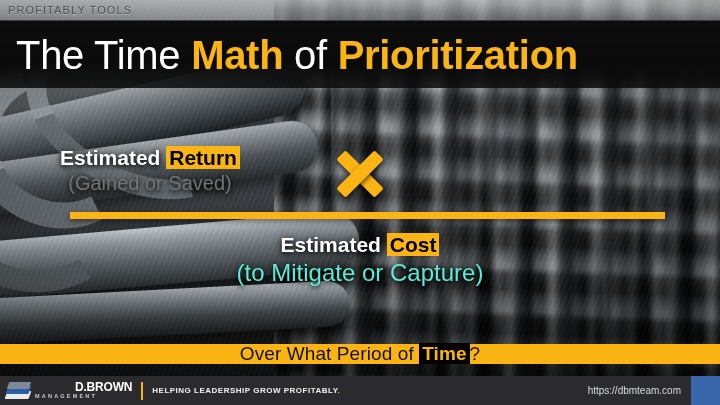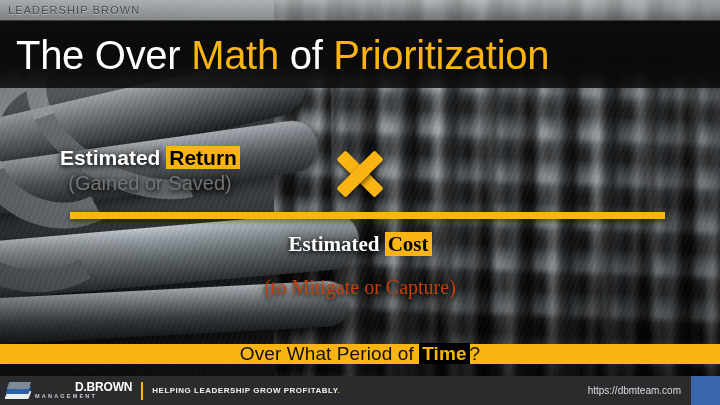--- a/index.html
+++ b/index.html
@@ -93,21 +93,21 @@
   .title-band{
     position:absolute;left:0;top:20px;width:720px;height:68px;
     background:linear-gradient(180deg,#0d0d0d 0%,#0a0a0a 60%,rgba(10,10,10,.85) 100%);
     border-top:1px solid rgba(255,255,255,.18);
     display:flex;align-items:center;
   }
   .title{
     margin-left:16px;font-size:40px;line-height:1;white-space:nowrap;
     color:#ffffff;font-weight:400;letter-spacing:-.3px;
   }
-  .title .hl{color:#FAB515;font-weight:400;text-align:right;}
+  .title .hl{color:#FAB515;font-weight:700;text-align:right;}
 
   
   .formula{position:absolute;left:0;top:88px;width:720px;height:256px;}
 
   .row-top{position:absolute;left:0;top:58px;width:720px;display:flex;
            align-items:flex-start;justify-content:flex-start;}
   .term{width:300px;text-align:center;}
   .term .line1{
     font-size:21px;font-weight:700;color:#fff;line-height:1.14;
     text-shadow:0 2px 4px rgba(0,0,0,.85),0 0 10px rgba(0,0,0,.7);
@@ -128,27 +128,27 @@
     border-radius:2px;box-shadow:0 2px 5px rgba(0,0,0,.6);
   }
   .xmul i.a{transform:translate(-50%,-50%) rotate(45deg);}
   .xmul i.b{transform:translate(-50%,-50%) rotate(-45deg);}
 
   .divider{
     position:absolute;left:70px;top:124px;width:595px;height:7px;background:#FAB515;
     box-shadow:0 2px 6px rgba(0,0,0,.55);
   }
 
-  .row-bottom{position:absolute;left:0;top:144px;width:720px;text-align:center;font-family:Liberation Serif, serif;}
+  .row-bottom{position:absolute;left:0;top:144px;width:720px;text-align:center;}
   .row-bottom .line1{
     font-size:21px;font-weight:700;color:#fff;line-height:1.2;
     text-shadow:0 2px 4px rgba(0,0,0,.85),0 0 10px rgba(0,0,0,.7);
   }
   .row-bottom .line2{
-    font-size:20px;font-weight:400;color:#c2410c;line-height:1.2;margin-top:18px;
+    font-size:24px;font-weight:400;color:#5eead4;line-height:1.2;margin-top:2px;
     text-shadow:0 2px 4px rgba(0,0,0,.85),0 0 10px rgba(0,0,0,.7);
   }
 
   
   .period{
     position:absolute;left:0;top:344px;width:720px;height:20px;background:#FAB515;
     display:flex;align-items:center;justify-content:center;
   }
   .period .txt{font-size:19px;color:#111;font-weight:400;letter-spacing:.1px;}
 
@@ -189,25 +189,25 @@
     <div class="tube t1"></div>
     <div class="tube t2"></div>
     <div class="bend b3"></div>
     <div class="bend b1"></div>
     <div class="bend b2"></div>
     <div class="grain"></div>
     <div class="vign"></div>
   </div>
 
   <div class="eyebrow-bar">
-    <span class="eyebrow-txt">LEADERSHIP BROWN</span>
+    <span class="eyebrow-txt">PROFITABLY TOOLS</span>
   </div>
 
   <div class="title-band">
-    <h1 class="title"><span>The Over </span><span class="hl">Math</span><span> of </span><span class="hl">Prioritization</span></h1>
+    <h1 class="title"><span>The Time </span><span class="hl">Math</span><span> of </span><span class="hl">Prioritization</span></h1>
   </div>
 
   <div class="formula">
 
     <div class="row-top">
       <div class="term">
         <div class="line1"><span>Estimated </span><span class="mark">Return</span></div>
         <div class="line2">(Gained or Saved)</div>
       </div>
     </div>

